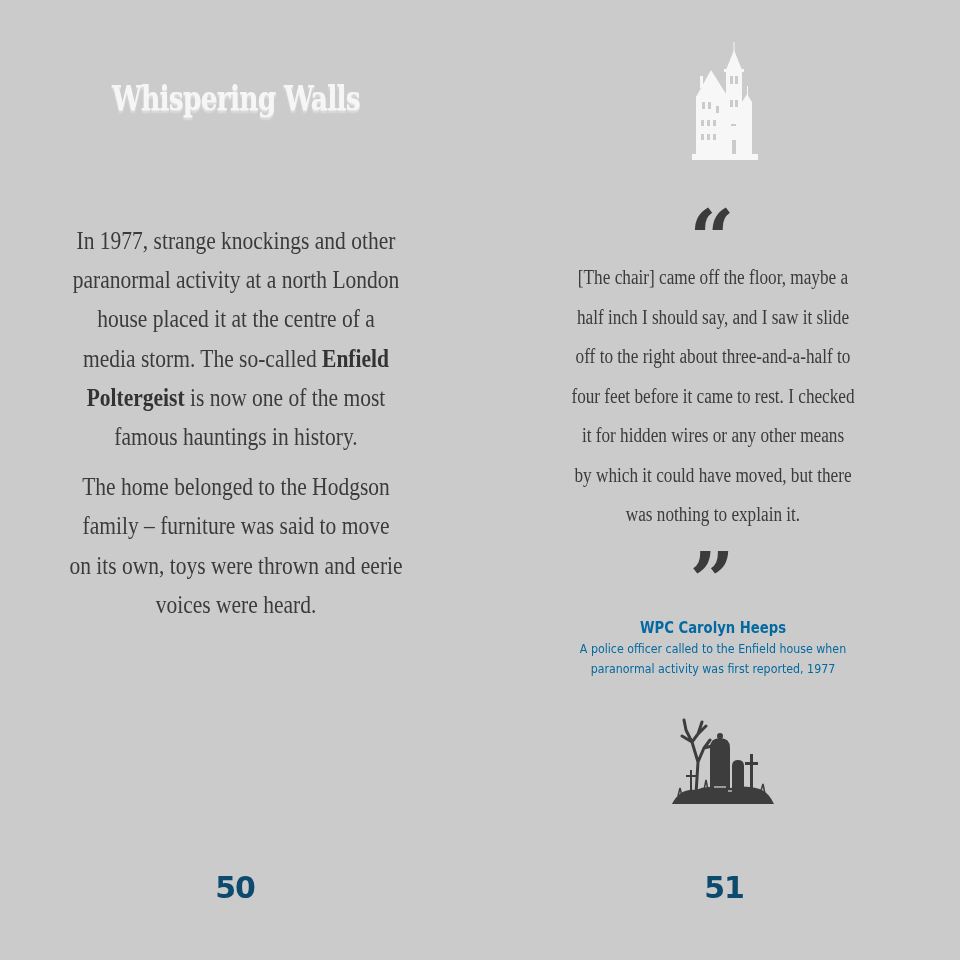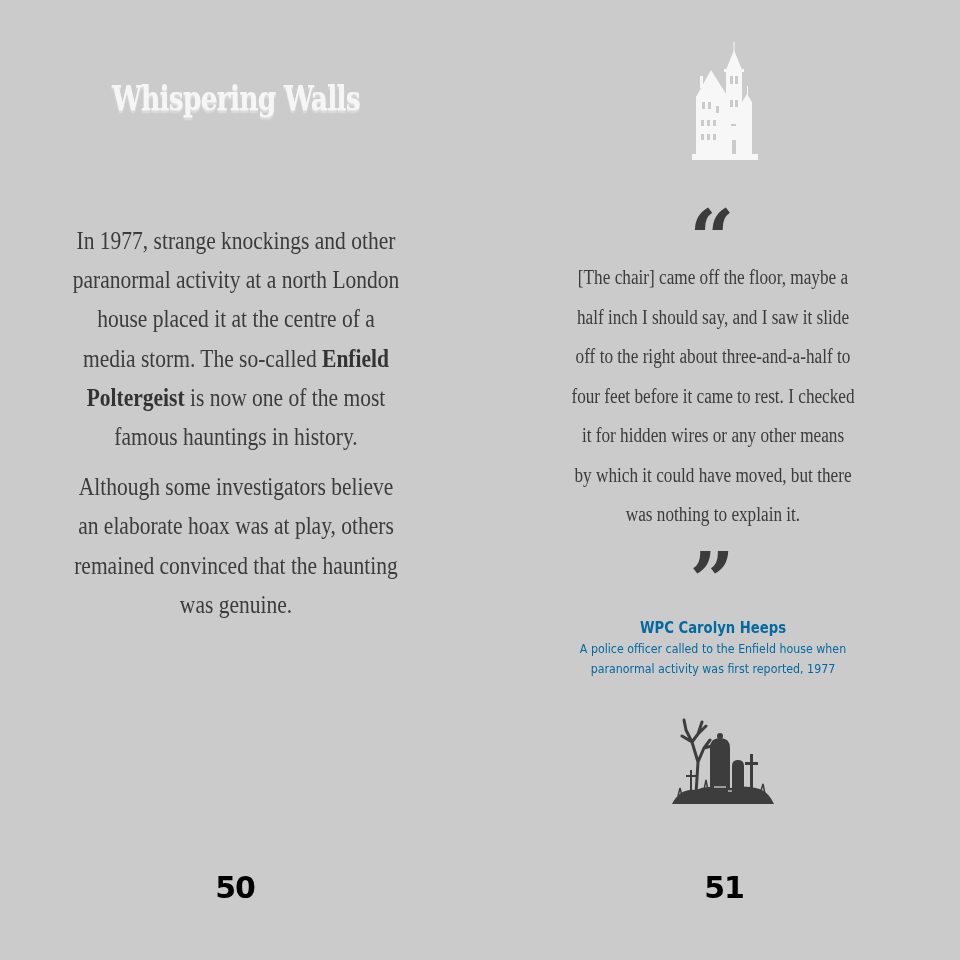--- a/index.html
+++ b/index.html
@@ -61,21 +61,21 @@
       transform: scaleX(0.86);
       transform-origin: center;
     }
     .body-text b { font-weight: bold; color: #333; }
 
     .page-number {
       position: absolute;
       top: 870px;
       width: 80px;
       text-align: center;
-      color: #000000;
+      color: #0c4a6e;
       font-family: "DejaVu Sans", sans-serif;
       font-weight: bold;
       font-size: 30px;
       letter-spacing: -1px;
     }
 
     
     .house-icon {
       position: absolute;
       left: 212px;
@@ -160,24 +160,24 @@
     <div class="body-text" style="top:221px;">
       <div class="para">
         <span class="line">In 1977, strange knockings and other</span>
         <span class="line">paranormal activity at a north London</span>
         <span class="line">house placed it at the centre of a</span>
         <span class="line"><span>media storm. The so-called </span><b>Enfield</b></span>
         <span class="line"><b>Poltergeist</b><span> is now one of the most</span></span>
         <span class="line">famous hauntings in history.</span>
       </div>
       <div class="para">
-        <span class="line">Although some investigators believe</span>
-        <span class="line">an elaborate hoax was at play, others</span>
-        <span class="line">remained convinced that the haunting</span>
-        <span class="line">was genuine.</span>
+        <span class="line">The home belonged to the Hodgson</span>
+        <span class="line">family – furniture was said to move</span>
+        <span class="line">on its own, toys were thrown and eerie</span>
+        <span class="line">voices were heard.</span>
       </div>
     </div>
 
     <div class="page-number" style="left:195px;">50</div>
   </div>
 
   <div class="page right">
     <svg class="house-icon" viewBox="0 0 66 118">
       <g fill="#f7f7f7">
 

